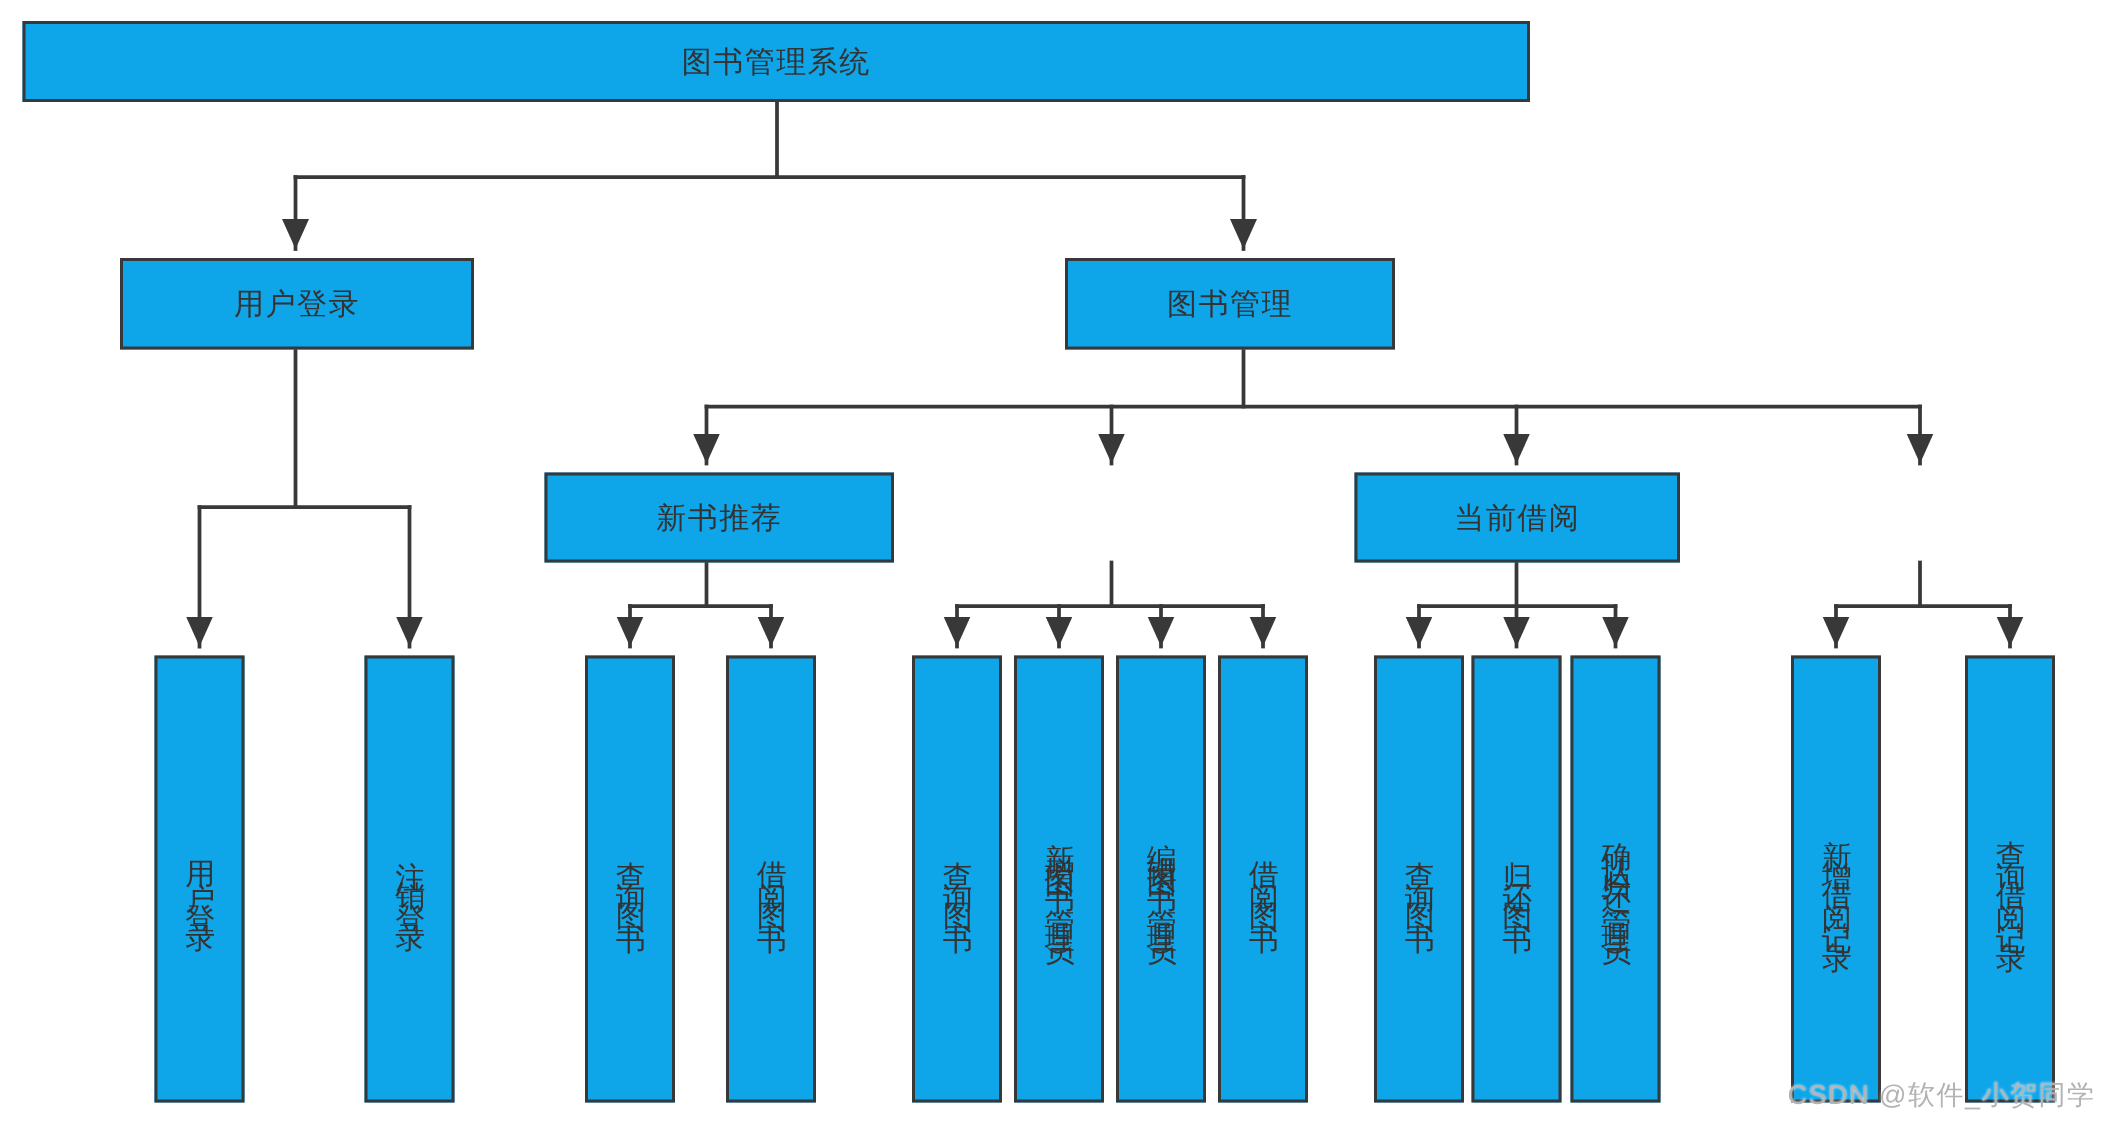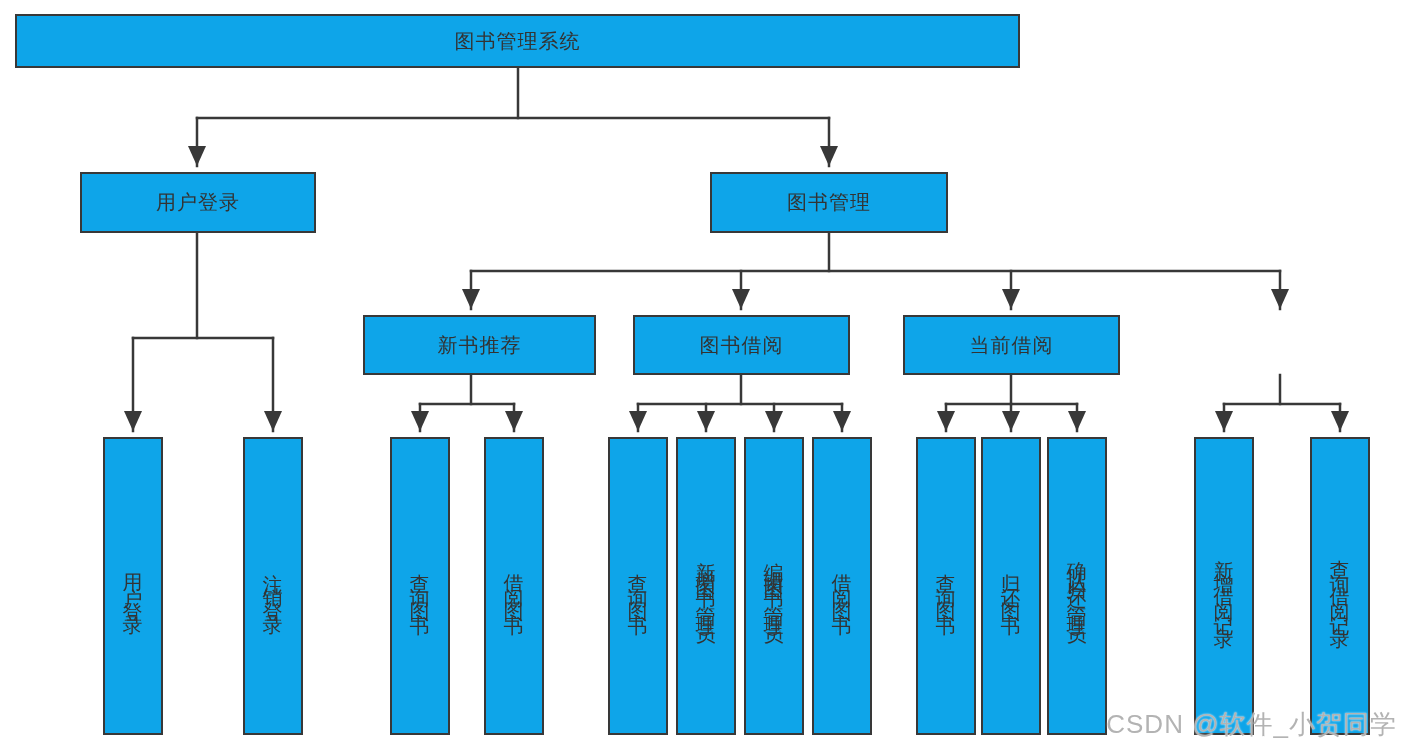--- a/index.html
+++ b/index.html
@@ -17,21 +17,21 @@
   .root{left:15px;top:14px;width:1005px;height:54px;}
   .lvl2{top:172px;height:61px;}
   .lvl3{top:315px;height:60px;}
   .tall{top:437px;width:60px;height:298px;}
   .vtext{
     writing-mode:vertical-rl;text-orientation:mixed;
     font-size:20px;letter-spacing:14px;line-height:1;
   }
   .vtext.long{letter-spacing:9px;}
   .watermark{
-    position:absolute;right:8px;bottom:5px;font-size:26px;letter-spacing:1px;
+    position:absolute;right:8px;bottom:5px;font-size:18px;letter-spacing:1px;
     color:#b3b3b3;text-shadow:0 0 2px #ffffff;white-space:nowrap;
   }
 </style>
 </head>
 <body>
 
 <div class="stage">
 
   <svg class="wires" viewBox="0 0 1405 747" xmlns="http://www.w3.org/2000/svg">
     <defs>
@@ -83,29 +83,26 @@
     </g>
   </svg>
 
   <div class="box root">
     <span class="hlabel">图书管理系统</span>
   </div>
 
   <div class="box lvl2" style="left:80px;width:236px;">
     <span class="hlabel">用户登录</span>
   </div>
-  <div class="box lvl2" style="left:710px;width:238px;">
+  <div class="box lvl2" style="left:710px;width:220px;">
     <span class="hlabel">图书管理</span>
   </div>
 
   <div class="box lvl3" style="left:363px;width:233px;">
     <span class="hlabel">新书推荐</span>
-  </div>
-  <div class="box lvl3" style="left:633px;width:217px;">
-    <span class="hlabel">图书借阅</span>
   </div>
   <div class="box lvl3" style="left:903px;width:217px;">
     <span class="hlabel">当前借阅</span>
   </div>
 
   <div class="box tall" style="left:103px;">
     <span class="vtext">用户登录</span>
   </div>
   <div class="box tall" style="left:243px;">
     <span class="vtext">注销登录</span>

